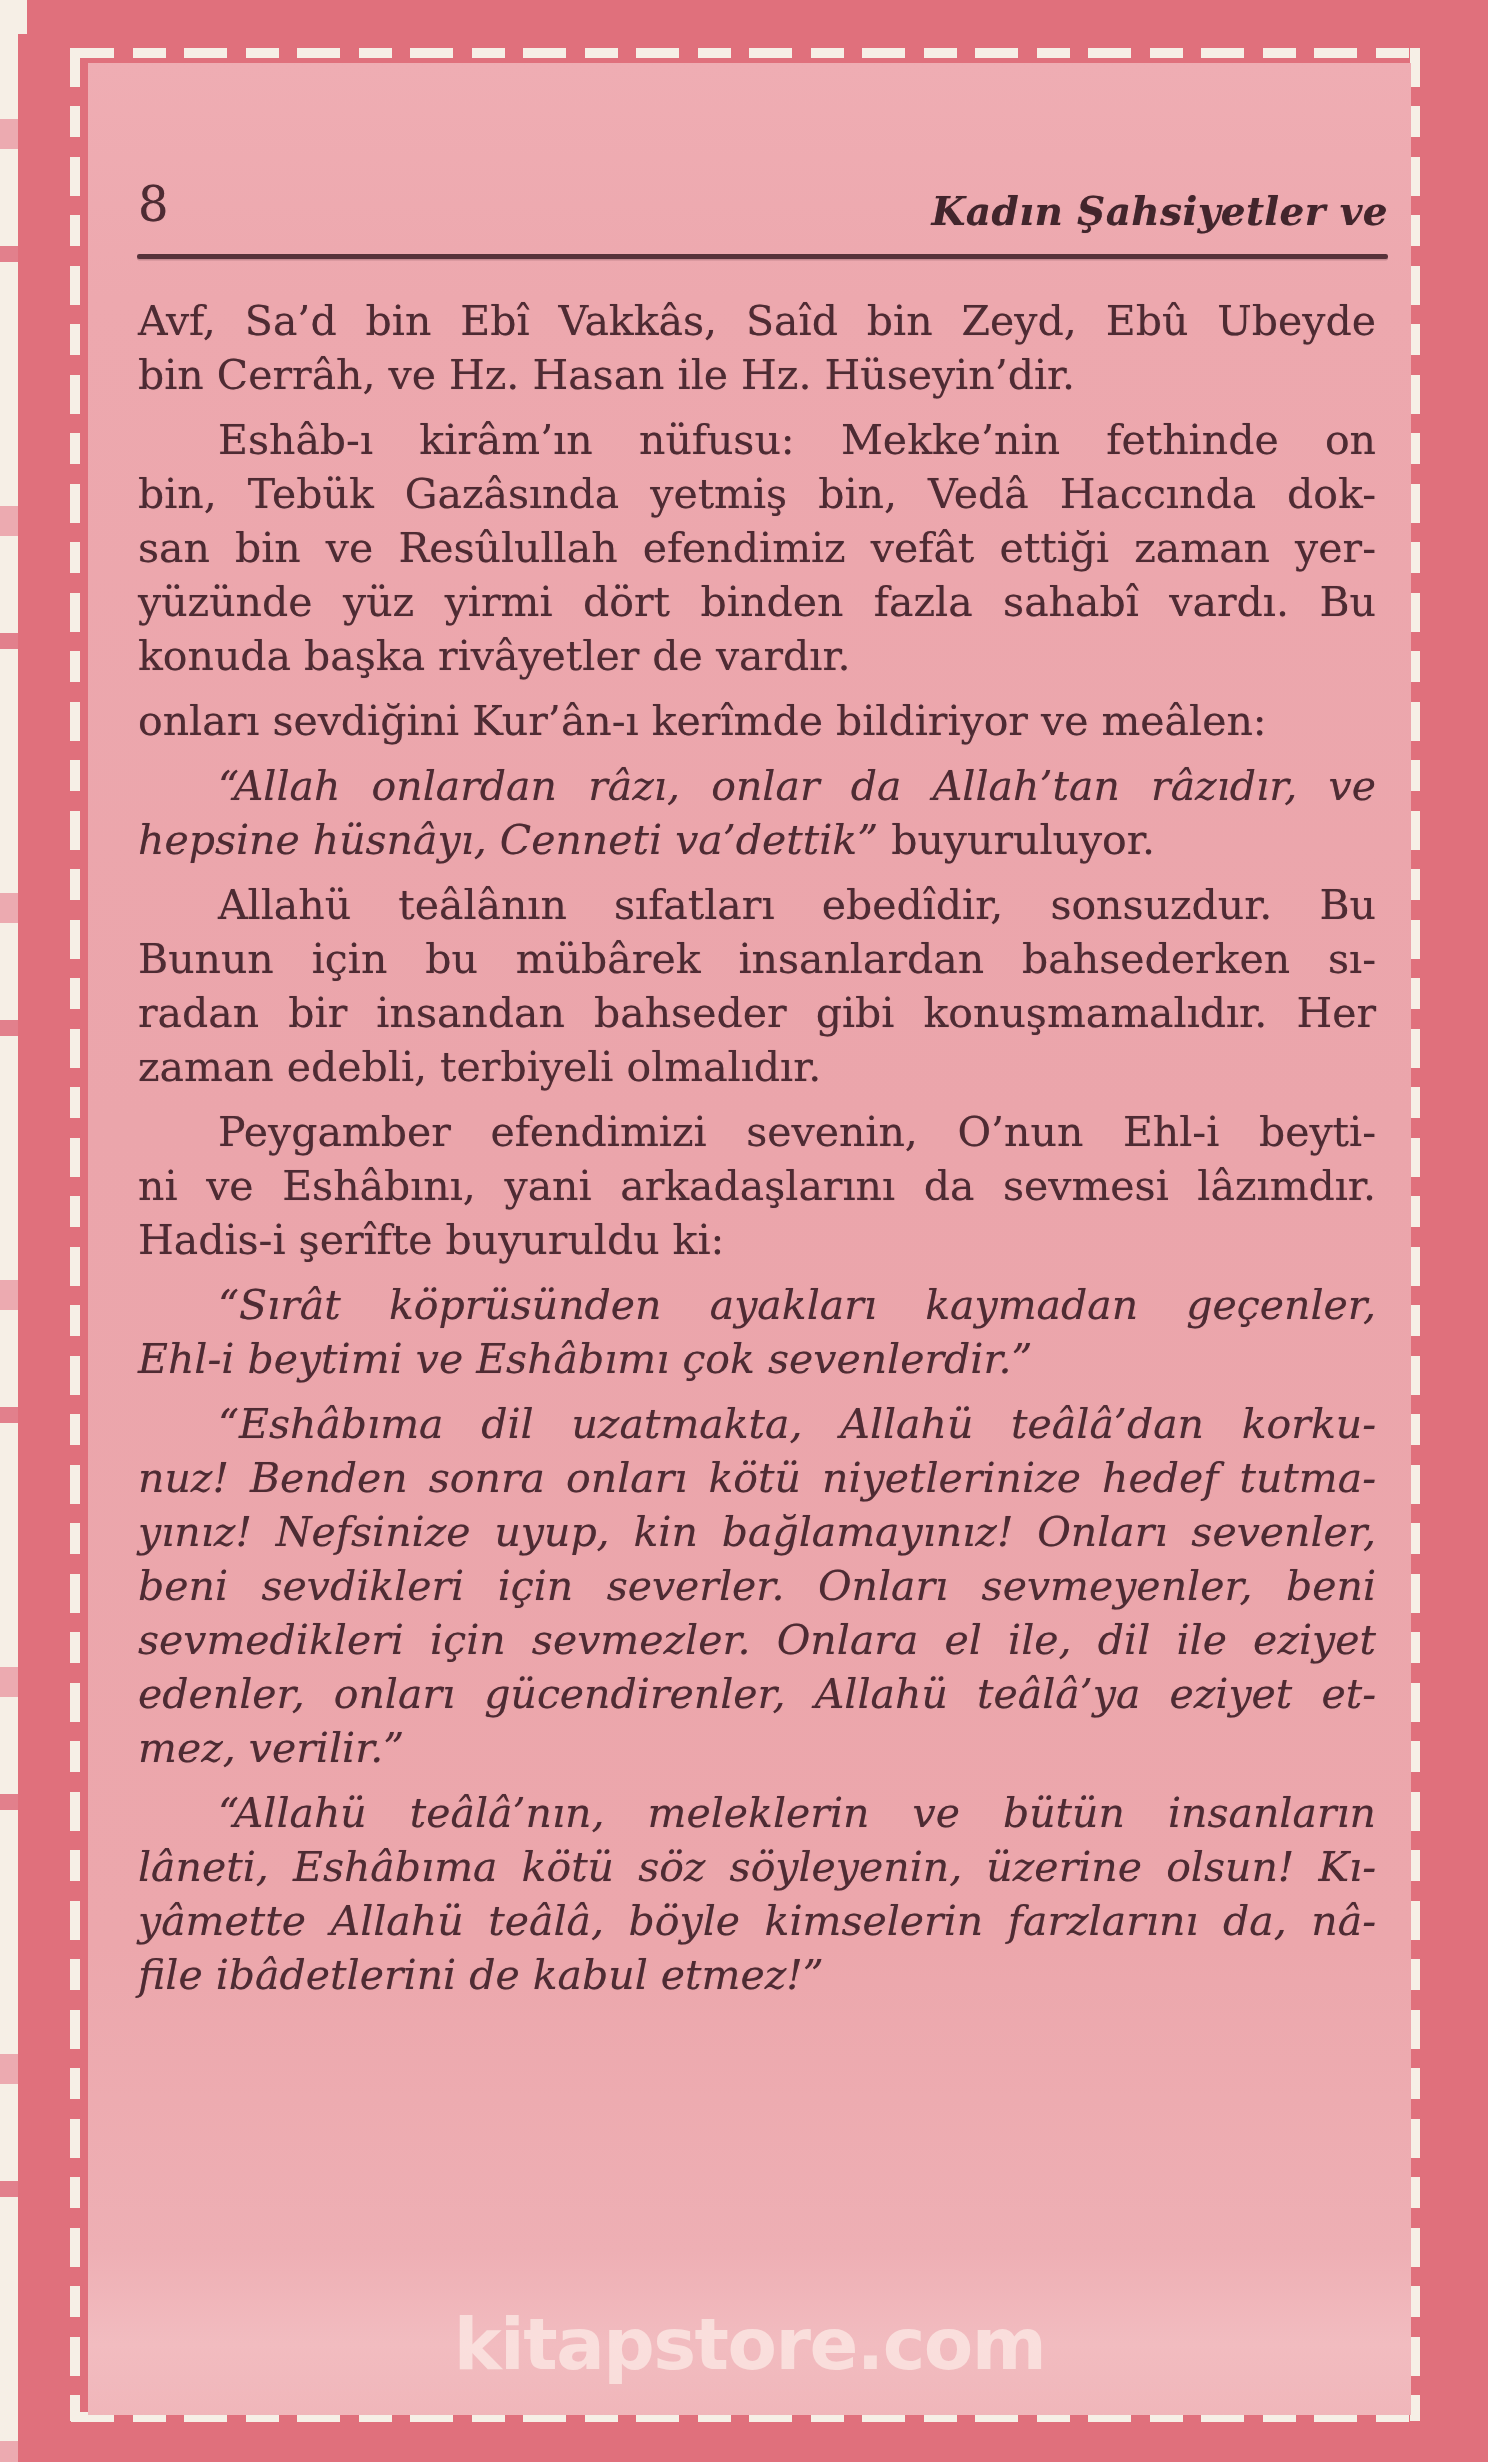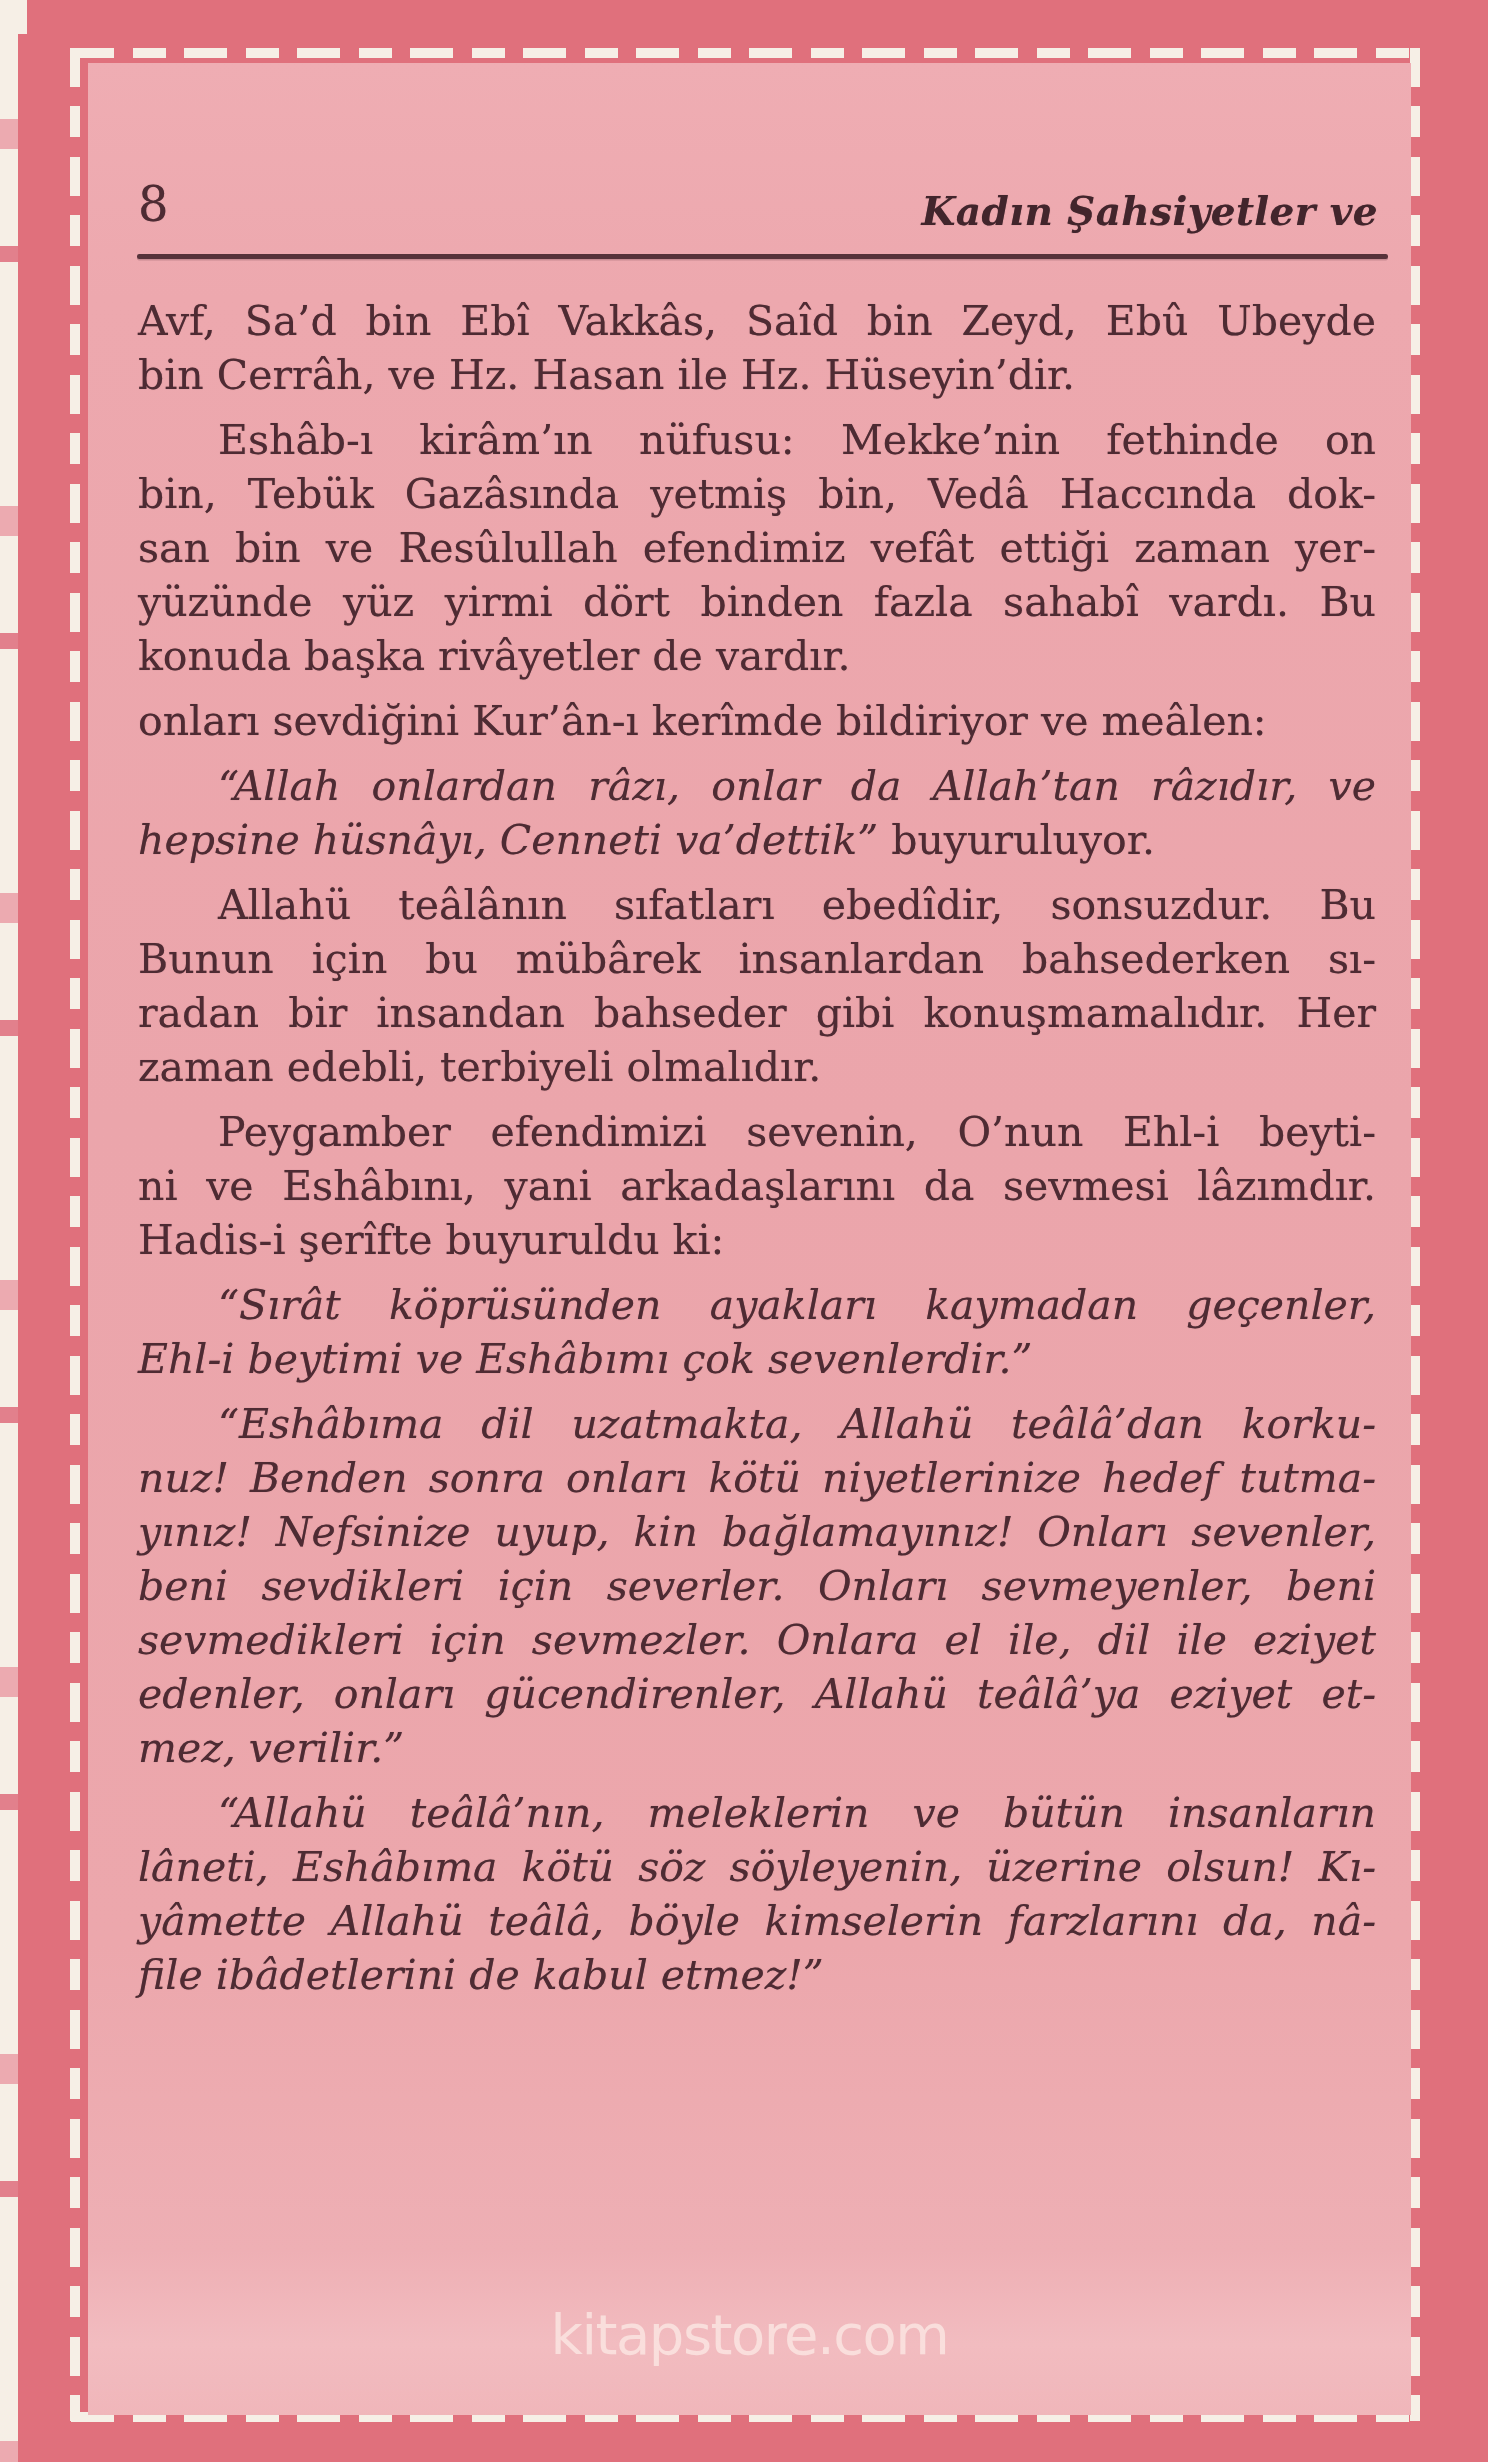--- a/index.html
+++ b/index.html
@@ -49,21 +49,21 @@
   .dash.bottom{top:2412px;}
   .dash.left{left:70px;}
   .dash.right{left:1410px;}
   
   .page-number{
     position:absolute;left:50px;top:113px;
     font-size:48px;color:var(--ink);
     text-shadow:0 0 0.7px rgba(78,43,51,.6);
   }
   .running-title{
-    position:absolute;right:33px;top:125px;
+    position:absolute;right:23px;top:125px;
     font-size:39px;font-weight:bold;font-style:italic;
     color:#42252c;letter-spacing:0.4px;
     text-shadow:0 0 0.7px rgba(66,37,44,.55);
   }
   .header-rule{
     position:absolute;left:49px;top:191px;width:1251px;height:5.2px;
     background:var(--rule);border-radius:2.2px;
     box-shadow:0 1.5px 0 rgba(87,50,58,.25);
   }
   
@@ -79,22 +79,22 @@
     text-align:justify;text-align-last:justify;
     white-space:nowrap;
   }
   .line.last{text-align-last:left;}
   .line.indent{padding-left:80px;}
   .seg-it{font-style:italic;}
   .seg-rm{font-style:normal;}
   
   .watermark{
     position:absolute;left:50%;top:2239px;transform:translateX(-50%);
-    font-family:"DejaVu Sans", sans-serif;font-weight:normal;
-    font-size:56px;letter-spacing:-1.5px;color:var(--wm);
+    font-family:"DejaVu Sans", sans-serif;font-weight:bold;
+    font-size:72px;letter-spacing:-1.5px;color:var(--wm);
     white-space:nowrap;
     text-align:center;
   }
 </style>
 </head>
 <body>
 
 <div class="scan-strip"></div>
 <div class="scan-corner"></div>
 

